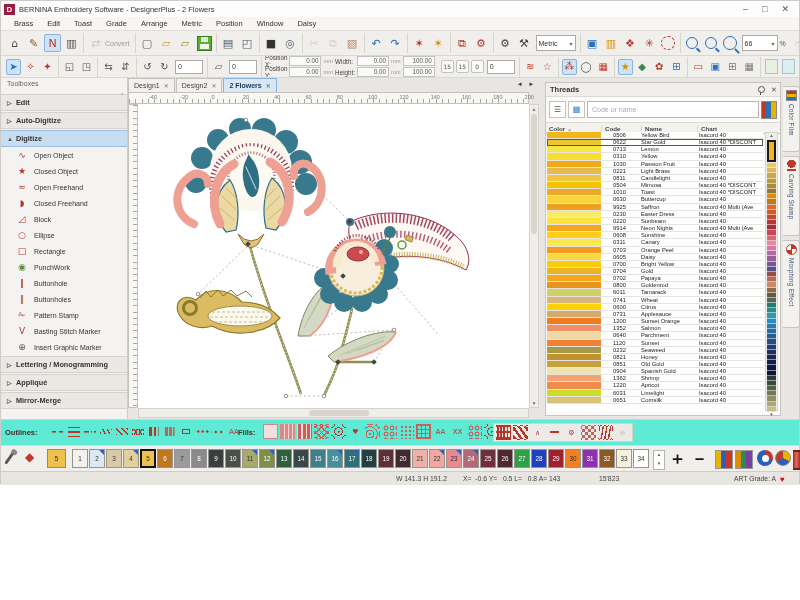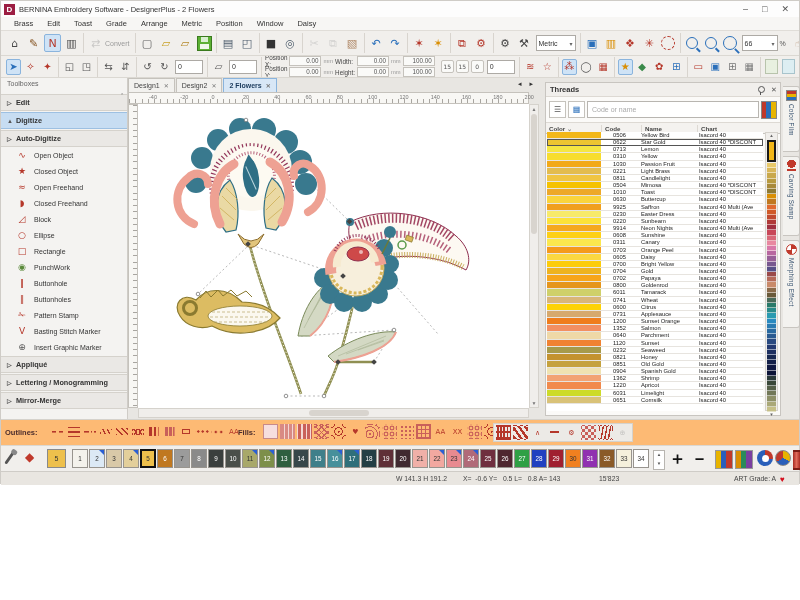--- a/index.html
+++ b/index.html
@@ -100,21 +100,21 @@
   .strip .bar{height:4.2px;margin:0 1px;border-bottom:1px solid rgba(255,255,255,.5);}
   
   .sidetabs{position:absolute;left:782px;top:8px;width:17px;}
   .stab{background:#f3f2ef;border:1px solid #c8c5c0;border-left:none;margin-bottom:4px;display:flex;flex-direction:column;align-items:center;padding:3px 0;border-radius:0 3px 3px 0;}
   .stab .sicon{width:9px;height:9px;margin-bottom:3px;}
   .stab .stxt{writing-mode:vertical-rl;font-size:6.3px;color:#35506e;letter-spacing:.3px;}
   .si-film{background:linear-gradient(180deg,#c0392b 0 33%,#e8b400 33% 66%,#2a6fba 66% 100%);border:1px solid #888;}
   .si-stamp{background:radial-gradient(circle at 50% 40%,#c0392b 0 60%,transparent 61%);border-bottom:2px solid #c0392b;}
   .si-morph{background:conic-gradient(#c0392b 0 25%,#fff 25% 50%,#c0392b 50% 75%,#fff 75%);border-radius:50%;border:1px solid #c0392b;}
   
-  .outrow{position:absolute;left:0;top:418px;width:100%;height:26px;background:#fdba74;border-top:1px solid #d5d2cc;}
+  .outrow{position:absolute;left:0;top:418px;width:100%;height:26px;background:#5eead4;border-top:1px solid #d5d2cc;}
   .outlabel{position:absolute;left:4px;top:8px;font-size:7.5px;font-weight:bold;color:#4a2c2c;}
   .filllabel{position:absolute;left:237px;top:8px;font-size:7.5px;font-weight:bold;color:#4a2c2c;}
   .outicons{position:absolute;left:50px;top:5px;display:flex;gap:2px;}
   .fillicons{position:absolute;left:262px;top:4px;display:flex;gap:2px;}
   .fillicons2{position:absolute;left:492px;top:3px;display:flex;gap:2px;background:#eceae6;border:1px solid #d5d2cc;padding:1px 2px;}
   .ptile{width:14px;height:13px;border:1px solid transparent;display:flex;align-items:center;justify-content:center;font-size:7px;color:#b5372a;font-family:"DejaVu Sans",sans-serif;box-sizing:border-box;}
   .ftile{width:15px;height:15px;}
   .ptile.selp{background:#f6dede;border-color:#c88a8a;}
   .ptile.disp{opacity:.4;color:#888;}
   .p-run{background:repeating-linear-gradient(90deg,#b5372a 0 4px,transparent 4px 7px);background-size:100% 1.6px;background-repeat:no-repeat;background-position:center;}
@@ -352,87 +352,87 @@
       </div>
 
     <div class="main">
       <div class="toolbox" id="toolbox">
         <div class="tbx-head">Toolboxes</div>
         <div id="tbx-list">
             <div class="tbx-sec">
               <span class="tri">▷</span>
               <span>Edit</span>
             </div>
+            <div class="tbx-sec">
+              <span class="tri">▷</span>
+              <span>Auto-Digitize</span>
+            </div>
             <div class="tbx-sec selsec">
               <span class="tri">▲</span>
               <span>Digitize</span>
             </div>
+            <div class="tbx-item">
+              <span class="ticon">∿</span>
+              <span>Open Object</span>
+            </div>
+            <div class="tbx-item">
+              <span class="ticon">★</span>
+              <span>Closed Object</span>
+            </div>
+            <div class="tbx-item">
+              <span class="ticon">≈</span>
+              <span>Open Freehand</span>
+            </div>
+            <div class="tbx-item">
+              <span class="ticon">◗</span>
+              <span>Closed Freehand</span>
+            </div>
+            <div class="tbx-item">
+              <span class="ticon">◿</span>
+              <span>Block</span>
+            </div>
+            <div class="tbx-item">
+              <span class="ticon">○</span>
+              <span>Ellipse</span>
+            </div>
+            <div class="tbx-item">
+              <span class="ticon">□</span>
+              <span>Rectangle</span>
+            </div>
+            <div class="tbx-item">
+              <span class="ticon" style="color: rgb(90, 138, 58);">◉</span>
+              <span>PunchWork</span>
+            </div>
+            <div class="tbx-item">
+              <span class="ticon">❙</span>
+              <span>Buttonhole</span>
+            </div>
+            <div class="tbx-item">
+              <span class="ticon">∥</span>
+              <span>Buttonholes</span>
+            </div>
+            <div class="tbx-item">
+              <span class="ticon">✁</span>
+              <span>Pattern Stamp</span>
+            </div>
+            <div class="tbx-item">
+              <span class="ticon">V</span>
+              <span>Basting Stitch Marker</span>
+            </div>
+            <div class="tbx-item">
+              <span class="ticon" style="color: rgb(85, 85, 85);">⊕</span>
+              <span>Insert Graphic Marker</span>
+            </div>
             <div class="tbx-sec">
               <span class="tri">▷</span>
-              <span>Auto-Digitize</span>
-            </div>
-            <div class="tbx-item">
-              <span class="ticon">∿</span>
-              <span>Open Object</span>
-            </div>
-            <div class="tbx-item">
-              <span class="ticon">★</span>
-              <span>Closed Object</span>
-            </div>
-            <div class="tbx-item">
-              <span class="ticon">≈</span>
-              <span>Open Freehand</span>
-            </div>
-            <div class="tbx-item">
-              <span class="ticon">◗</span>
-              <span>Closed Freehand</span>
-            </div>
-            <div class="tbx-item">
-              <span class="ticon">◿</span>
-              <span>Block</span>
-            </div>
-            <div class="tbx-item">
-              <span class="ticon">○</span>
-              <span>Ellipse</span>
-            </div>
-            <div class="tbx-item">
-              <span class="ticon">□</span>
-              <span>Rectangle</span>
-            </div>
-            <div class="tbx-item">
-              <span class="ticon" style="color: rgb(90, 138, 58);">◉</span>
-              <span>PunchWork</span>
-            </div>
-            <div class="tbx-item">
-              <span class="ticon">❙</span>
-              <span>Buttonhole</span>
-            </div>
-            <div class="tbx-item">
-              <span class="ticon">∥</span>
-              <span>Buttonholes</span>
-            </div>
-            <div class="tbx-item">
-              <span class="ticon">✁</span>
-              <span>Pattern Stamp</span>
-            </div>
-            <div class="tbx-item">
-              <span class="ticon">V</span>
-              <span>Basting Stitch Marker</span>
-            </div>
-            <div class="tbx-item">
-              <span class="ticon" style="color: rgb(85, 85, 85);">⊕</span>
-              <span>Insert Graphic Marker</span>
+              <span>Lettering / Monogramming</span>
             </div>
             <div class="tbx-sec">
               <span class="tri">▷</span>
               <span>Appliqué</span>
-            </div>
-            <div class="tbx-sec">
-              <span class="tri">▷</span>
-              <span>Lettering / Monogramming</span>
             </div>
             <div class="tbx-sec">
               <span class="tri">▷</span>
               <span>Mirror-Merge</span>
             </div>
           </div>
         <div class="tbx-scroll">⌃</div>
       </div>
 
       <div class="tabbar" id="tabbar">

